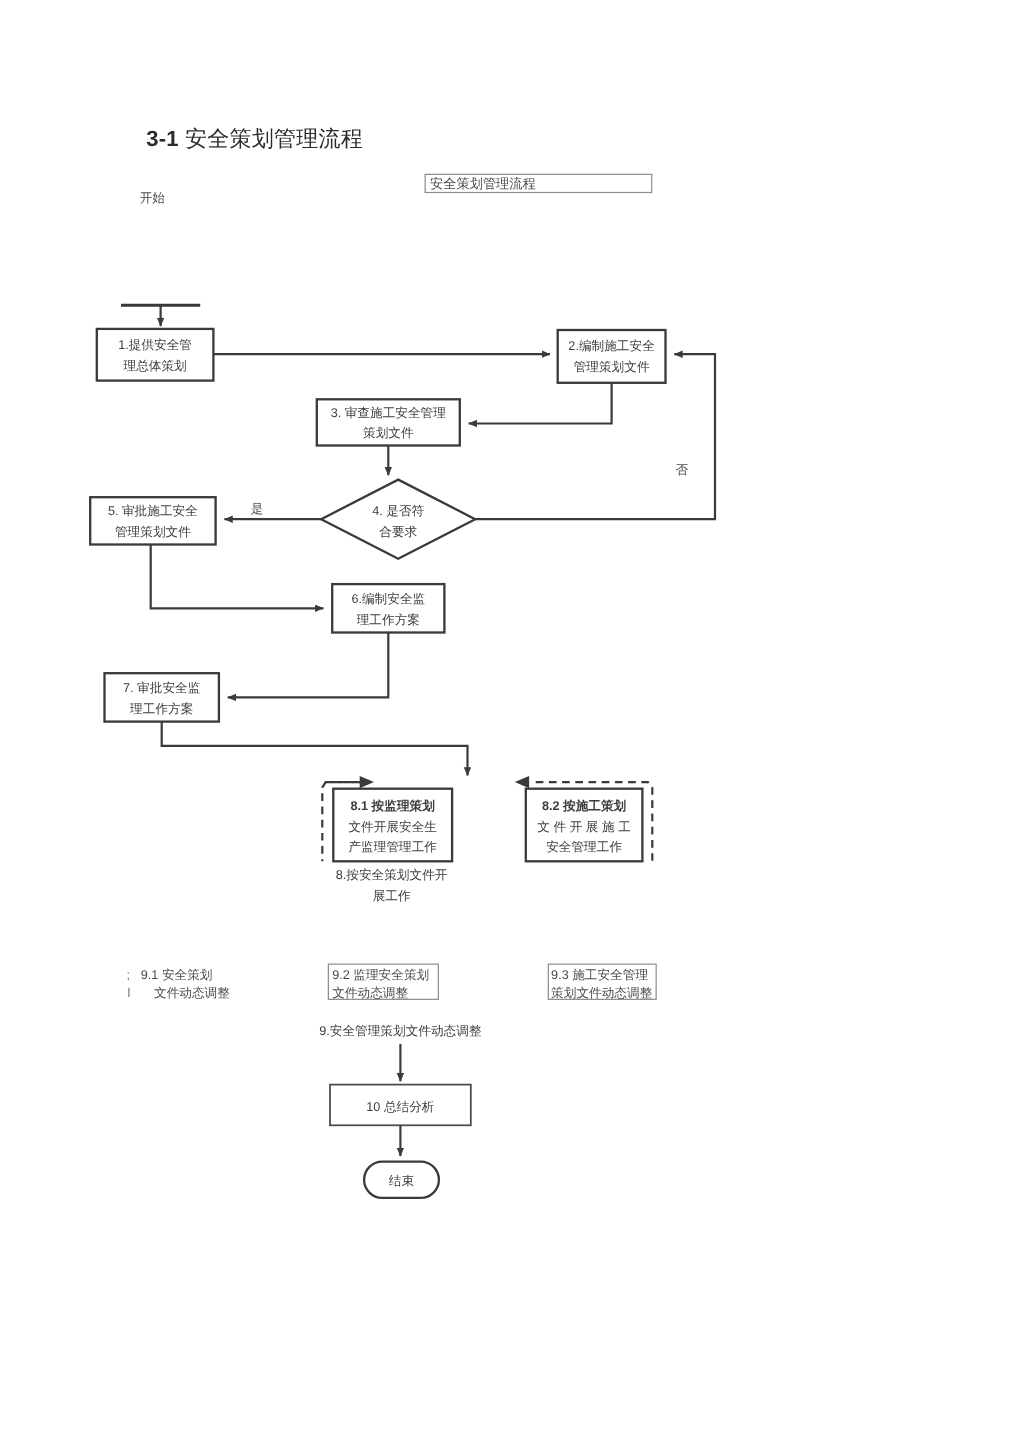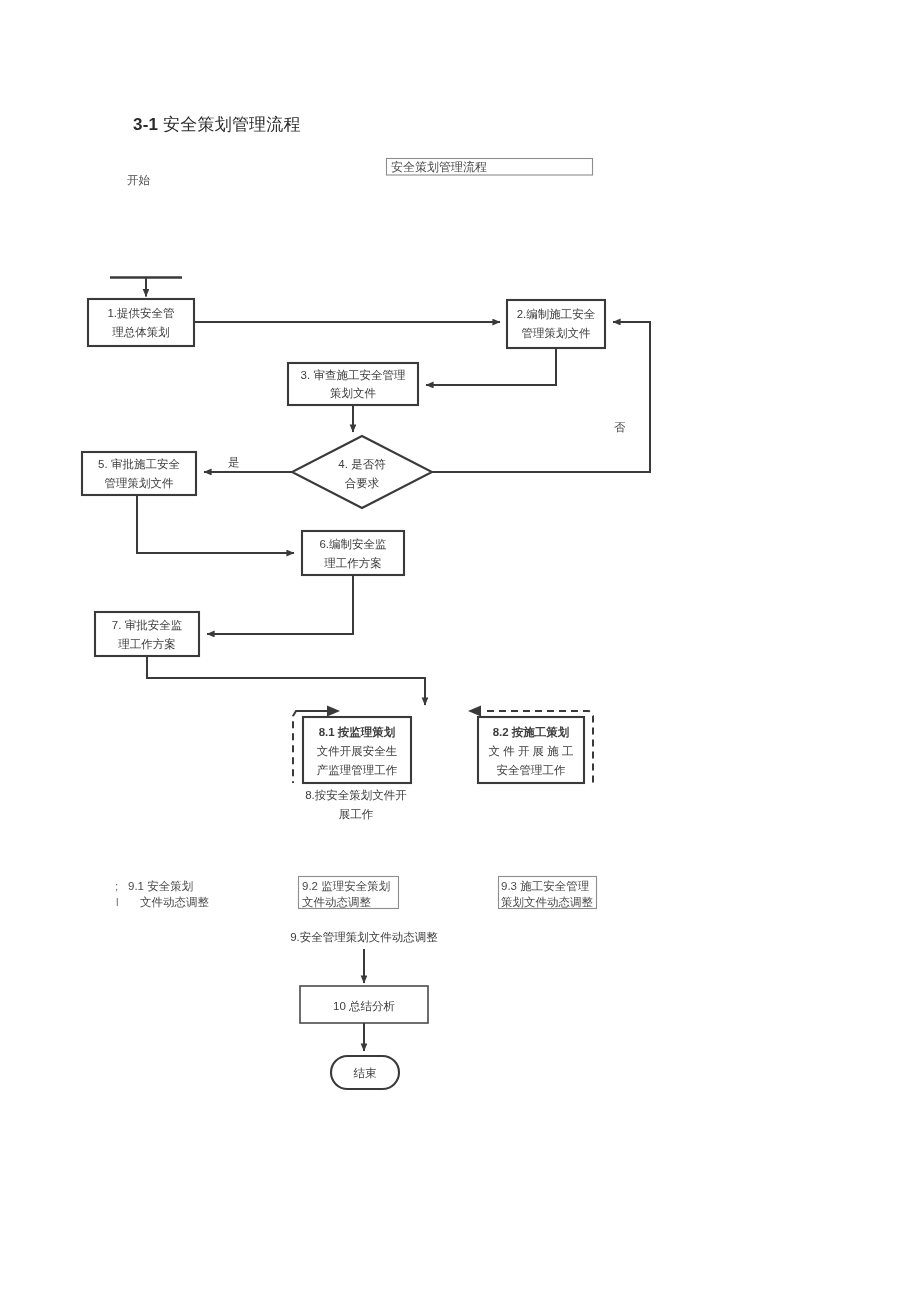--- a/index.html
+++ b/index.html
@@ -18,21 +18,21 @@
     position: absolute;
     left: 0; top: 0;
     width: 920px;
     height: 1303px;
     background: #ffffff;
   }
   .heading {
     position: absolute;
     left: 133px;
     top: 113px;
-    font-size: 17px;
+    font-size: 20px;
     color: #2b2b2b;
     letter-spacing: 0.2px;
     white-space: nowrap;
   }
   .heading .num {
     font-weight: bold;
   }
   svg.flow {
     position: absolute;
     left: 0;

